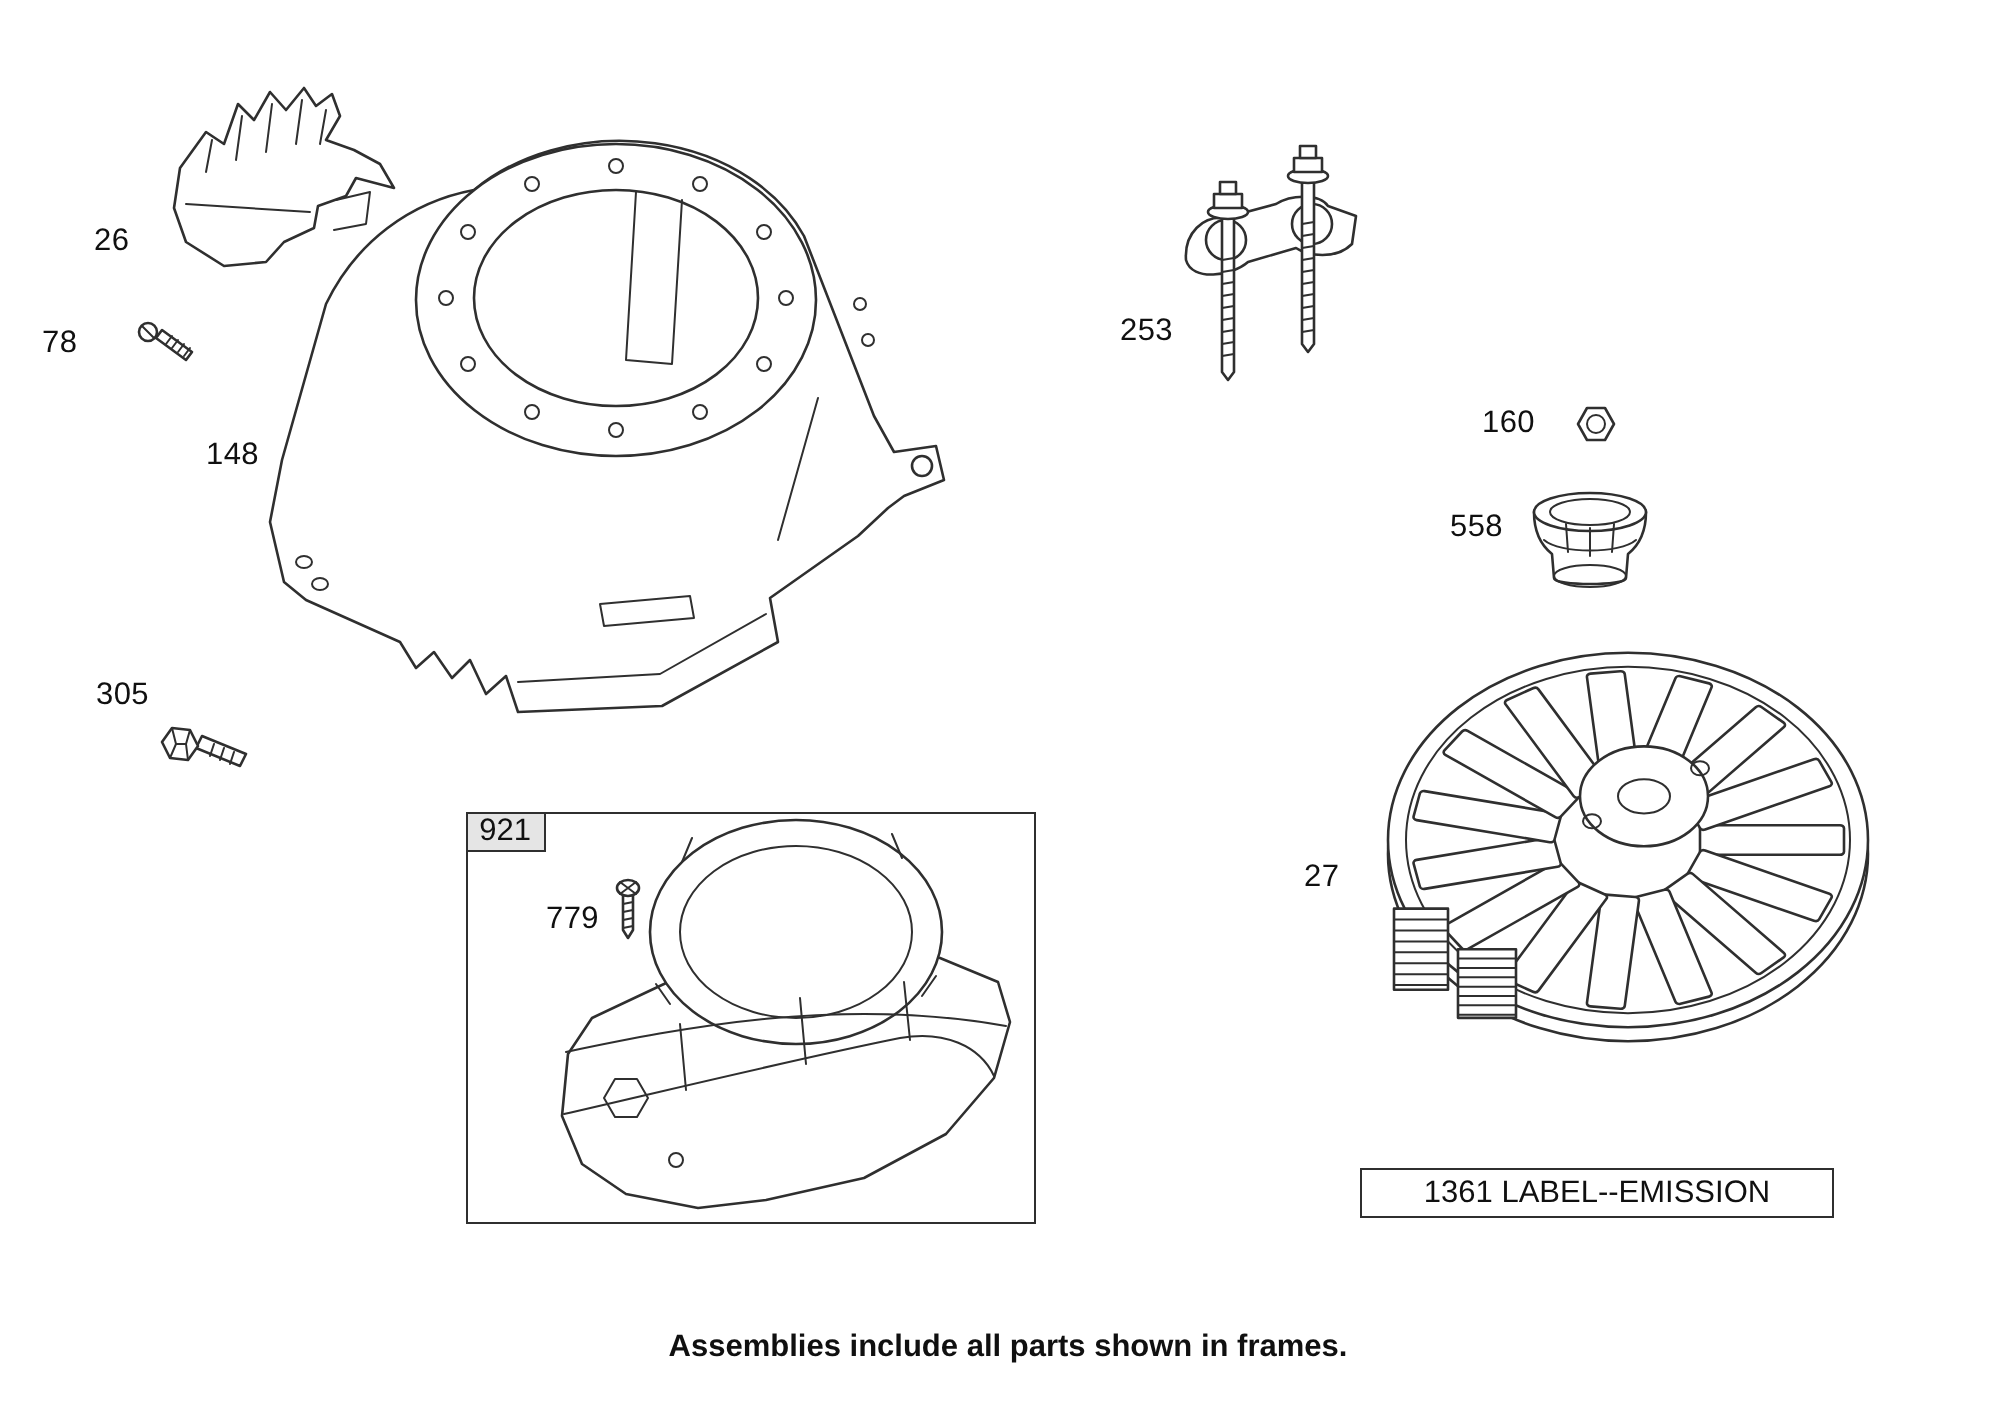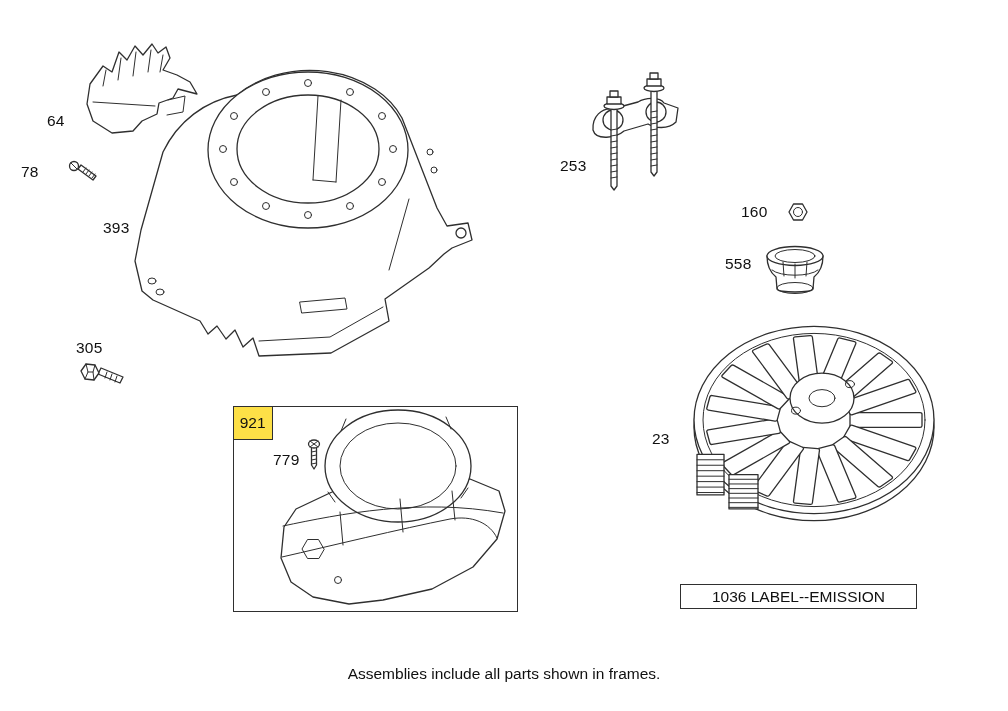--- a/index.html
+++ b/index.html
@@ -13,43 +13,43 @@
   .art * { vector-effect: non-scaling-stroke; }
   .ln { fill: none; stroke: #2f2f2f; stroke-width: 1.3; stroke-linecap: round; stroke-linejoin: round; }
   .fw { fill: #ffffff; stroke: #2f2f2f; stroke-width: 1.3; stroke-linejoin: round; }
   .thin { stroke-width: 1; }
   .lbl {
     position: absolute; z-index: 3; color: #101010;
     font-size: 15.5px; letter-spacing: .2px; white-space: nowrap;
   }
   .frame { position: absolute; z-index: 0; border: 1.4px solid #2f2f2f; }
   .frame-tag {
-    position: absolute; left: -1.4px; top: -1.4px; width: 40px; height: 34px;
+    position: absolute; left: -1.4px; top: -1.4px; width: 40px; height: 20px;
     border: 1.4px solid #2f2f2f; display: flex; align-items: center; justify-content: center;
-    font-size: 15.5px; color: #101010; background: #fde047; z-index: 3;
+    font-size: 15.5px; color: #101010; background: #e5e5e5; z-index: 3;
   }
   .emission {
     display: flex; align-items: center; justify-content: center;
     font-size: 15.5px; color: #101010; z-index: 3;
   }
   .caption {
     position: absolute; left: 0; right: 0; top: 665px; text-align: center;
-    font-size: 15.5px; color: #101010; z-index: 3;
+    font-size: 15.5px; color: #101010; z-index: 3; font-weight: bold;
   }
 </style>
 </head>
 <body>
 
 <div class="stage">
 
   <div class="frame" style="left:233px;top:406px;width:285px;height:206px">
     <div class="frame-tag">921</div>
   </div>
   <div class="frame emission" style="left:680px;top:584px;width:237px;height:25px">
-    <span>1036 LABEL--EMISSION</span>
+    <span>1361 LABEL--EMISSION</span>
   </div>
 
   <svg class="art" width="1008" height="711" viewBox="0 0 1008 711">
 
     <g>
       <path class="fw" d="M 90,84 L 103,66 L 112,72 L 119,52 L 127,60 L 135,46 L 143,55 L 152,44 L 158,53 L 166,47 L 170,58 L 163,70 L 177,75 L 190,82 L 197,94 L 178,89 L 173,98 L 159,103 L 157,114 L 142,121 L 133,131 L 112,133 L 93,121 L 87,104 Z"></path>
       <path class="ln thin" d="M 106,70 L 103,86 M 121,58 L 118,80 M 136,52 L 133,76 M 151,50 L 148,72 M 163,55 L 160,72"></path>
       <path class="ln thin" d="M 93,102 L 155,106 M 168,100 L 185,96 L 183,112 L 167,115"></path>
     </g>
 
@@ -167,24 +167,24 @@
       <ellipse class="fw" cx="398" cy="466" rx="73" ry="56"></ellipse>
       <ellipse class="ln thin" cx="398" cy="466" rx="58" ry="43"></ellipse>
       <path class="ln thin" d="M 346,419 L 341,431 M 446,417 L 451,429 M 468,488 L 461,498 M 328,492 L 335,502"></path>
       <path class="ln thin" d="M 283,526 C 340,514 420,498 503,513 M 282,557 C 330,546 400,529 450,519 C 472,515 490,523 497,538"></path>
       <path class="ln thin" d="M 340,512 L 343,545 M 400,499 L 403,532 M 452,491 L 455,520"></path>
       <path class="ln thin" d="M 324,549 L 318.5,539.5 L 307.5,539.5 L 302,549 L 307.5,558.5 L 318.5,558.5 Z"></path>
       <circle class="ln thin" cx="338" cy="580" r="3.5"></circle>
     </g>
   </svg>
 
-  <div class="lbl" style="left:47px;top:112px">64</div>
+  <div class="lbl" style="left:47px;top:112px">26</div>
   <div class="lbl" style="left:21px;top:163px">78</div>
-  <div class="lbl" style="left:103px;top:219px">393</div>
-  <div class="lbl" style="left:76px;top:339px">305</div>
+  <div class="lbl" style="left:103px;top:219px">148</div>
+  <div class="lbl" style="left:48px;top:339px">305</div>
   <div class="lbl" style="left:560px;top:157px">253</div>
   <div class="lbl" style="left:741px;top:203px">160</div>
   <div class="lbl" style="left:725px;top:255px">558</div>
-  <div class="lbl" style="left:652px;top:430px">23</div>
+  <div class="lbl" style="left:652px;top:430px">27</div>
   <div class="lbl" style="left:273px;top:451px">779</div>
 
   <div class="caption">Assemblies include all parts shown in frames.</div>
 </div>
 
 </body></html>

